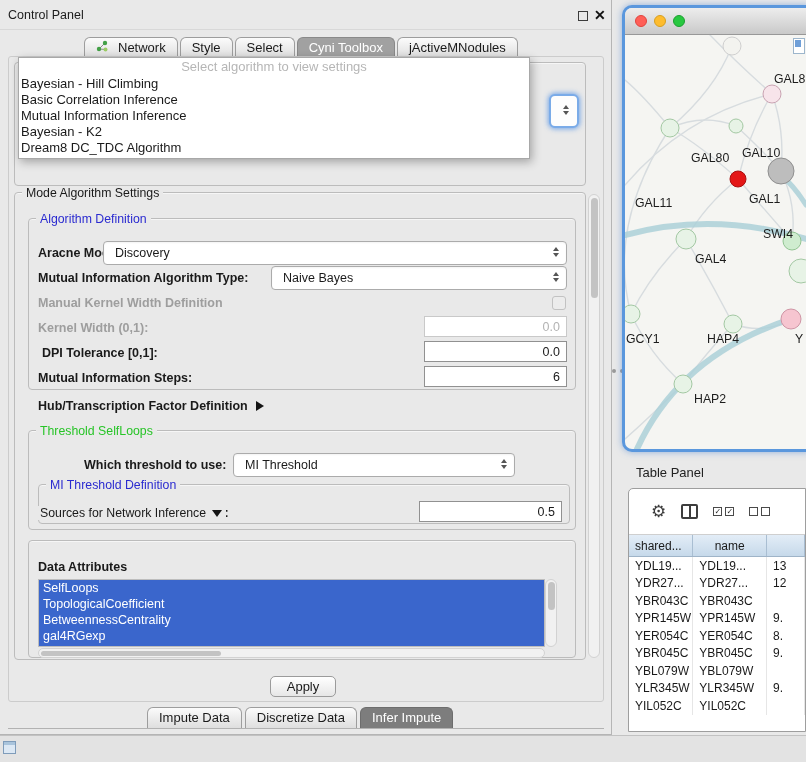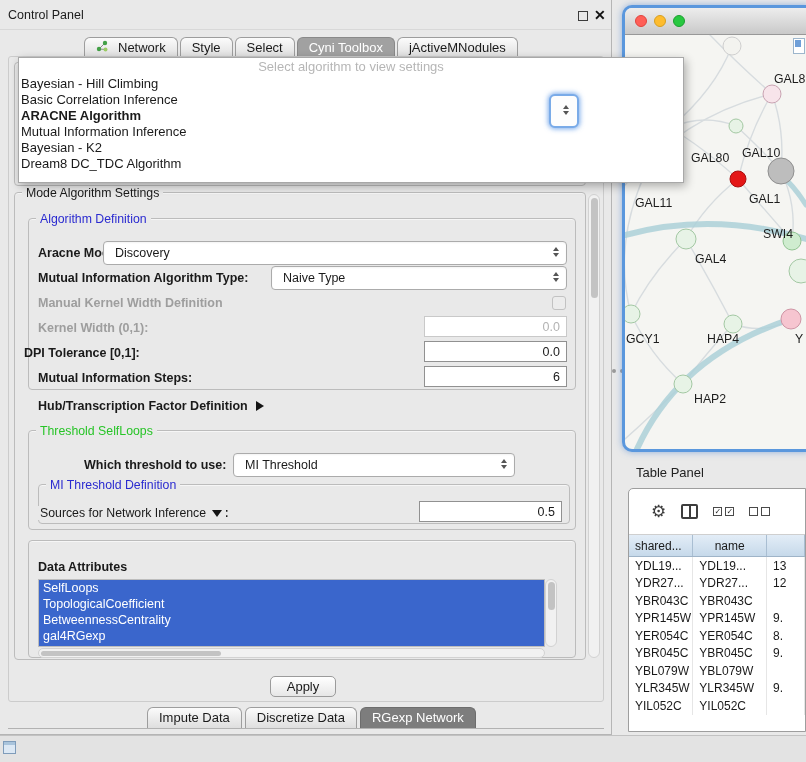--- a/index.html
+++ b/index.html
@@ -22,21 +22,21 @@
 .lbl{position:absolute;font-size:12.5px;font-weight:bold;white-space:nowrap}
 .lbl.dis{color:#9e9e9e}
 .combo{position:absolute;height:24px;background:#fff;border:1px solid #ababab;border-radius:4px;font-size:12.5px;display:flex;align-items:center;padding:0 24px 0 11px;box-shadow:inset 0 1px 2px rgba(0,0,0,.05)}
 .combo .arr{position:absolute;right:7px;top:5px;display:flex;flex-direction:column;gap:2px}
 .arr i{display:block}
 .tri-u{width:0;height:0;border-left:3.5px solid transparent;border-right:3.5px solid transparent;border-bottom:4.5px solid #555}
 .tri-d{width:0;height:0;border-left:3.5px solid transparent;border-right:3.5px solid transparent;border-top:4.5px solid #555}
 .field{position:absolute;height:21px;background:#fff;border:1px solid #919191;font-size:12.5px;display:flex;align-items:center;justify-content:flex-end;padding:0 6px}
 .field.dis{border-color:#c9c9c9;color:#b3b3b3}
 .checkbox{position:absolute;width:14px;height:14px;border:1px solid #c2c2c2;border-radius:3px;background:#ececec}
-.popup{position:absolute;left:18px;top:57px;width:666px;background:#fff;border:1px solid #a8a8a8;box-shadow:2px 3px 9px rgba(0,0,0,.3);z-index:40;padding-bottom:10px}
+.popup{position:absolute;left:18px;top:57px;width:512px;background:#fff;border:1px solid #a8a8a8;box-shadow:2px 3px 9px rgba(0,0,0,.3);z-index:40;padding-bottom:2px}
 .popup .prompt{height:18px;line-height:18px;text-align:center;color:#b6b6b6;font-size:13px}
 .popup .item{height:16px;line-height:16px;font-size:13px;padding-left:2px}
 .popup .item.selected{font-weight:bold}
 .combo-frag{position:absolute;left:549px;top:94px;width:30px;height:34px;background:#fdfdfd;border:2px solid #7aabe8;border-radius:6px;box-shadow:0 0 5px 1px rgba(90,150,230,.8);z-index:50}
 .combo-frag .arr{position:absolute;right:8px;top:9px;display:flex;flex-direction:column;gap:2px}
 .scrollbar-v{position:absolute;background:#f1f1f1;border:1px solid #d2d2d2;border-radius:6px}
 .thumb-v{position:absolute;left:2px;width:7px;background:#c3c3c3;border-radius:4px}
 .scrollbar-h{position:absolute;background:#f1f1f1;border:1px solid #d2d2d2;border-radius:6px}
 .thumb-h{position:absolute;top:2px;height:5px;background:#c3c3c3;border-radius:3px}
 .list{position:absolute;background:#fff;border:1px solid #bdbdbd;overflow:hidden}
@@ -132,34 +132,34 @@
   <div class="combo" style="left:103px;top:241px;width:464px">
     <span>Discovery</span>
     <span class="arr">
         <i class="tri-u"></i>
         <i class="tri-d"></i>
       </span>
   </div>
 
   <span class="lbl" style="left:38px;top:271px">Mutual Information Algorithm Type:</span>
   <div class="combo" style="left:271px;top:266px;width:296px">
-    <span>Naive Type</span>
+    <span>Naive Bayes</span>
     <span class="arr">
         <i class="tri-u"></i>
         <i class="tri-d"></i>
       </span>
   </div>
 
   <span class="lbl dis" style="left:38px;top:296px">Manual Kernel Width Definition</span>
   <div class="checkbox" style="left:552px;top:296px"></div>
 
   <span class="lbl dis" style="left:38px;top:321px">Kernel Width (0,1):</span>
   <div class="field dis" style="left:424px;top:316px;width:143px">0.0</div>
 
-  <span class="lbl" style="left:24px;top:346px">DPI Tolerance [0,1]:</span>
+  <span class="lbl" style="left:42px;top:346px">DPI Tolerance [0,1]:</span>
   <div class="field" style="left:424px;top:341px;width:143px">0.0</div>
 
   <span class="lbl" style="left:38px;top:371px">Mutual Information Steps:</span>
   <div class="field" style="left:424px;top:366px;width:143px">6</div>
 
   <div style="position:absolute;left:38px;top:399px;display:flex;align-items:center;gap:8px">
     <span style="font-size:12.5px;font-weight:bold">Hub/Transcription Factor Definition</span>
     <i class="hub-tri"></i>
   </div>
 
@@ -203,31 +203,30 @@
   <div class="btn" style="left:270px;top:676px;width:66px;height:21px">Apply</div>
 
   <div class="bottom-tabbar" id="bottom-tabs">
       <div class="tab">
         <span>Impute Data</span>
       </div>
       <div class="tab">
         <span>Discretize Data</span>
       </div>
       <div class="tab dark">
-        <span>RGexp Network</span>
+        <span>Infer Impute</span>
       </div>
     </div>
   <div class="cp-bottom-line"></div>
 
   <div class="popup">
     <div class="prompt">Select algorithm to view settings</div>
     <div id="dropdown-items">
         <div class="item">Bayesian - Hill Climbing</div>
         <div class="item">Basic Correlation Inference</div>
-        <div class="item selected">ARACNE Algorithm</div>
         <div class="item">Mutual Information Inference</div>
         <div class="item">Bayesian - K2</div>
         <div class="item">Dream8 DC_TDC Algorithm</div>
       </div>
   </div>
   <div class="combo-frag">
     <span class="arr">
         <i class="tri-u"></i>
         <i class="tri-d"></i>
       </span>

